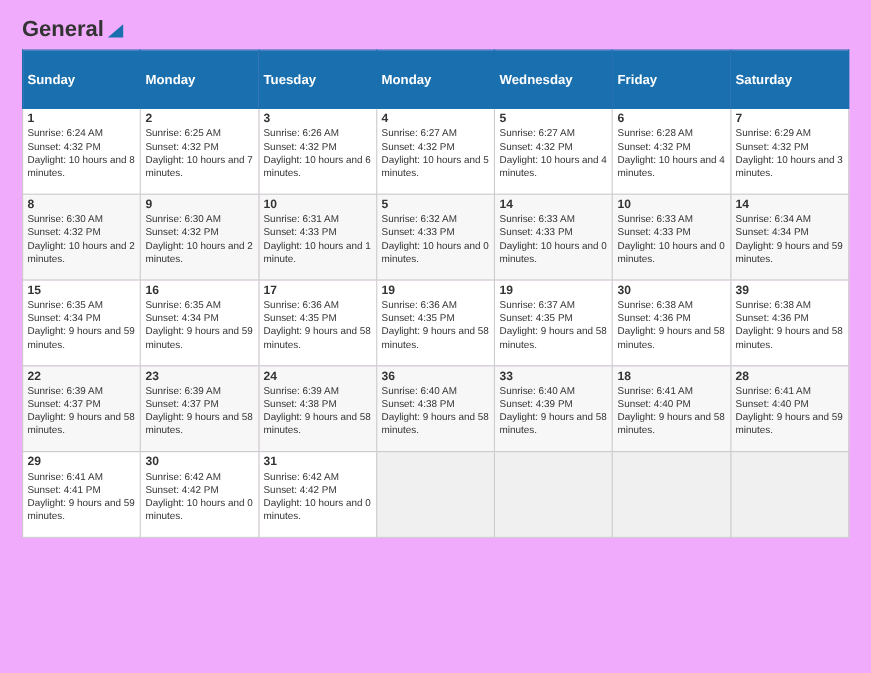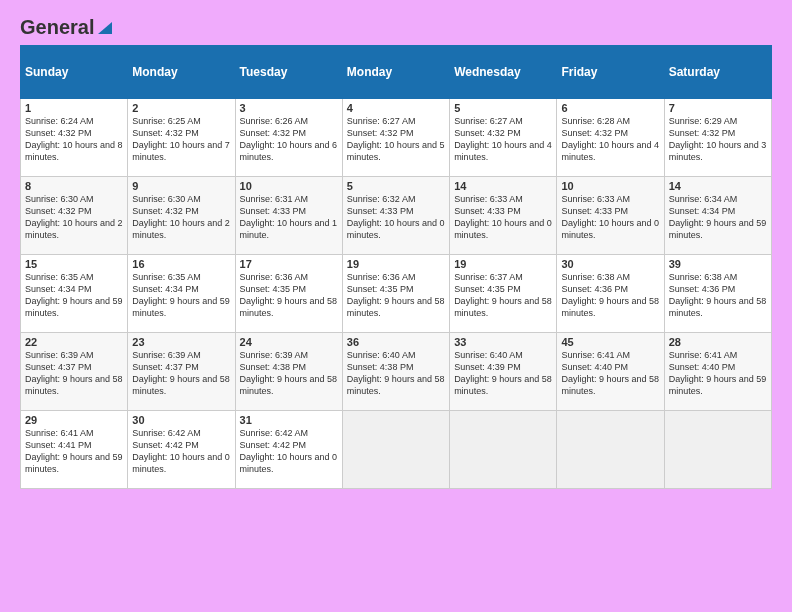--- a/index.html
+++ b/index.html
@@ -222,21 +222,21 @@
           </td>
           <td>
             <span class="day-num">36</span>
             <div class="day-info">Sunrise: 6:40 AM<br>Sunset: 4:38 PM<br>Daylight: 9 hours and 58 minutes.</div>
           </td>
           <td>
             <span class="day-num">33</span>
             <div class="day-info">Sunrise: 6:40 AM<br>Sunset: 4:39 PM<br>Daylight: 9 hours and 58 minutes.</div>
           </td>
           <td>
-            <span class="day-num">45</span>
+            <span class="day-num">18</span>
             <div class="day-info">Sunrise: 6:41 AM<br>Sunset: 4:40 PM<br>Daylight: 9 hours and 58 minutes.</div>
           </td>
           <td>
             <span class="day-num">28</span>
             <div class="day-info">Sunrise: 6:41 AM<br>Sunset: 4:40 PM<br>Daylight: 9 hours and 59 minutes.</div>
           </td>
         </tr>
         <tr>
           <td>
             <span class="day-num">29</span>

